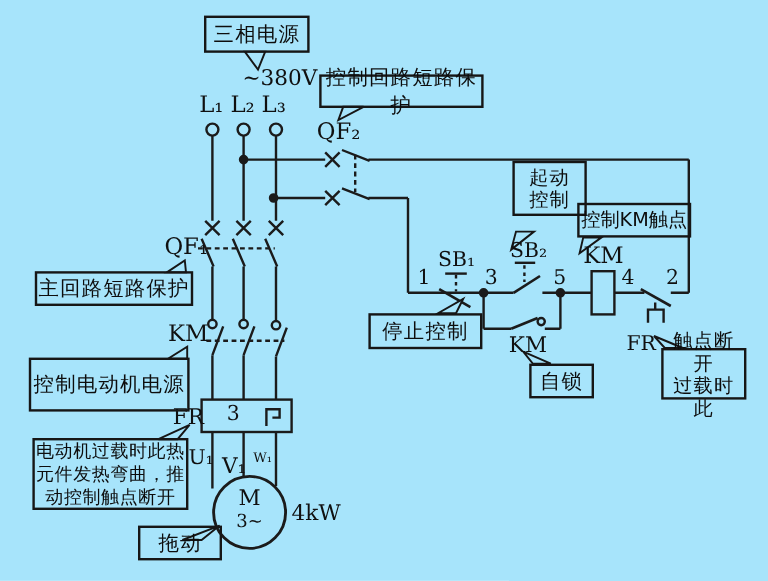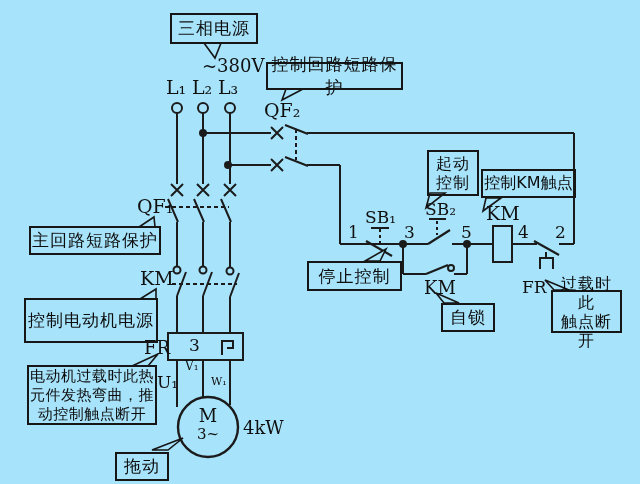--- a/index.html
+++ b/index.html
@@ -136,21 +136,21 @@
   <div class="lbl serif" style="left:166px;top:78px;font-size:19px">L₁</div>
   <div class="lbl serif" style="left:192px;top:78px;font-size:19px">L₂</div>
   <div class="lbl serif" style="left:218px;top:78px;font-size:19px">L₃</div>
   <div class="lbl serif" style="left:202px;top:57px">~380V</div>
   <div class="lbl serif" style="left:264px;top:101px;font-size:19px">QF₂</div>
   <div class="lbl serif" style="left:137px;top:197px;font-size:19px">QF₁</div>
   <div class="lbl serif" style="left:140px;top:269px;font-size:19px">KM</div>
   <div class="lbl serif" style="left:144px;top:339px">FR</div>
   <div class="lbl serif" style="left:189px;top:337px;font-size:17px">3</div>
   <div class="lbl serif" style="left:157px;top:374px;font-size:17px">U₁</div>
-  <div class="lbl serif" style="left:185px;top:360px;font-size:12px">V₁</div>
+  <div class="lbl serif" style="left:185px;top:380px;font-size:18px">V₁</div>
   <div class="lbl serif" style="left:211px;top:376px;font-size:11px">W₁</div>
   <div class="lbl serif" style="left:196px;top:407px;width:24px;text-align:center">M</div>
   <div class="lbl serif" style="left:194px;top:427px;width:28px;text-align:center;font-size:15px">3~</div>
   <div class="lbl serif" style="left:243px;top:419px">4kW</div>
   <div class="lbl serif" style="left:365px;top:209px;font-size:17px">SB₁</div>
   <div class="lbl serif" style="left:425px;top:201px;font-size:17px">SB₂</div>
   <div class="lbl serif" style="left:486px;top:204px;font-size:19px">KM</div>
   <div class="lbl serif" style="left:424px;top:279px">KM</div>
   <div class="lbl serif" style="left:522px;top:279px;font-size:17px">FR</div>
 
@@ -162,26 +162,26 @@
 
   <div class="callout" style="left:170px;top:13px;width:88px;height:31px">三相电源</div>
   <div class="callout" style="left:29px;top:226px;width:132px;height:29px">主回路短路保护</div>
   <div class="callout" style="left:266px;top:62px;width:137px;height:28px">控制回路短路保护</div>
   <div class="callout" style="left:24px;top:298px;width:134px;height:45px">控制电动机电源</div>
   <div class="callout sm" style="left:27px;top:365px;width:130px;height:60px">
     <div class="ln">电动机过载时此热</div>
     <div class="ln">元件发热弯曲，推</div>
     <div class="ln">动控制触点断开</div>
   </div>
-  <div class="callout" style="left:115px;top:452px;width:54px;height:29px">拖动</div>
+  <div class="callout" style="left:115px;top:438px;width:70px;height:29px">拖动</div>
   <div class="callout" style="left:307px;top:261px;width:95px;height:30px">停止控制</div>
-  <div class="callout md" style="left:427px;top:150px;width:52px;height:46px">
+  <div class="callout md" style="left:427px;top:134px;width:62px;height:46px">
     <div class="ln">起动</div>
     <div class="ln">控制</div>
   </div>
   <div class="callout md" style="left:481px;top:169px;width:95px;height:29px;letter-spacing:0">控制KM触点</div>
   <div class="callout" style="left:441px;top:303px;width:54px;height:29px">自锁</div>
   <div class="callout md" style="left:551px;top:290px;width:71px;height:43px">
+    <div class="ln">触点断开</div>
     <div class="ln">过载时此</div>
-    <div class="ln">触点断开</div>
   </div>
 
 </div>
 
 </body></html>

